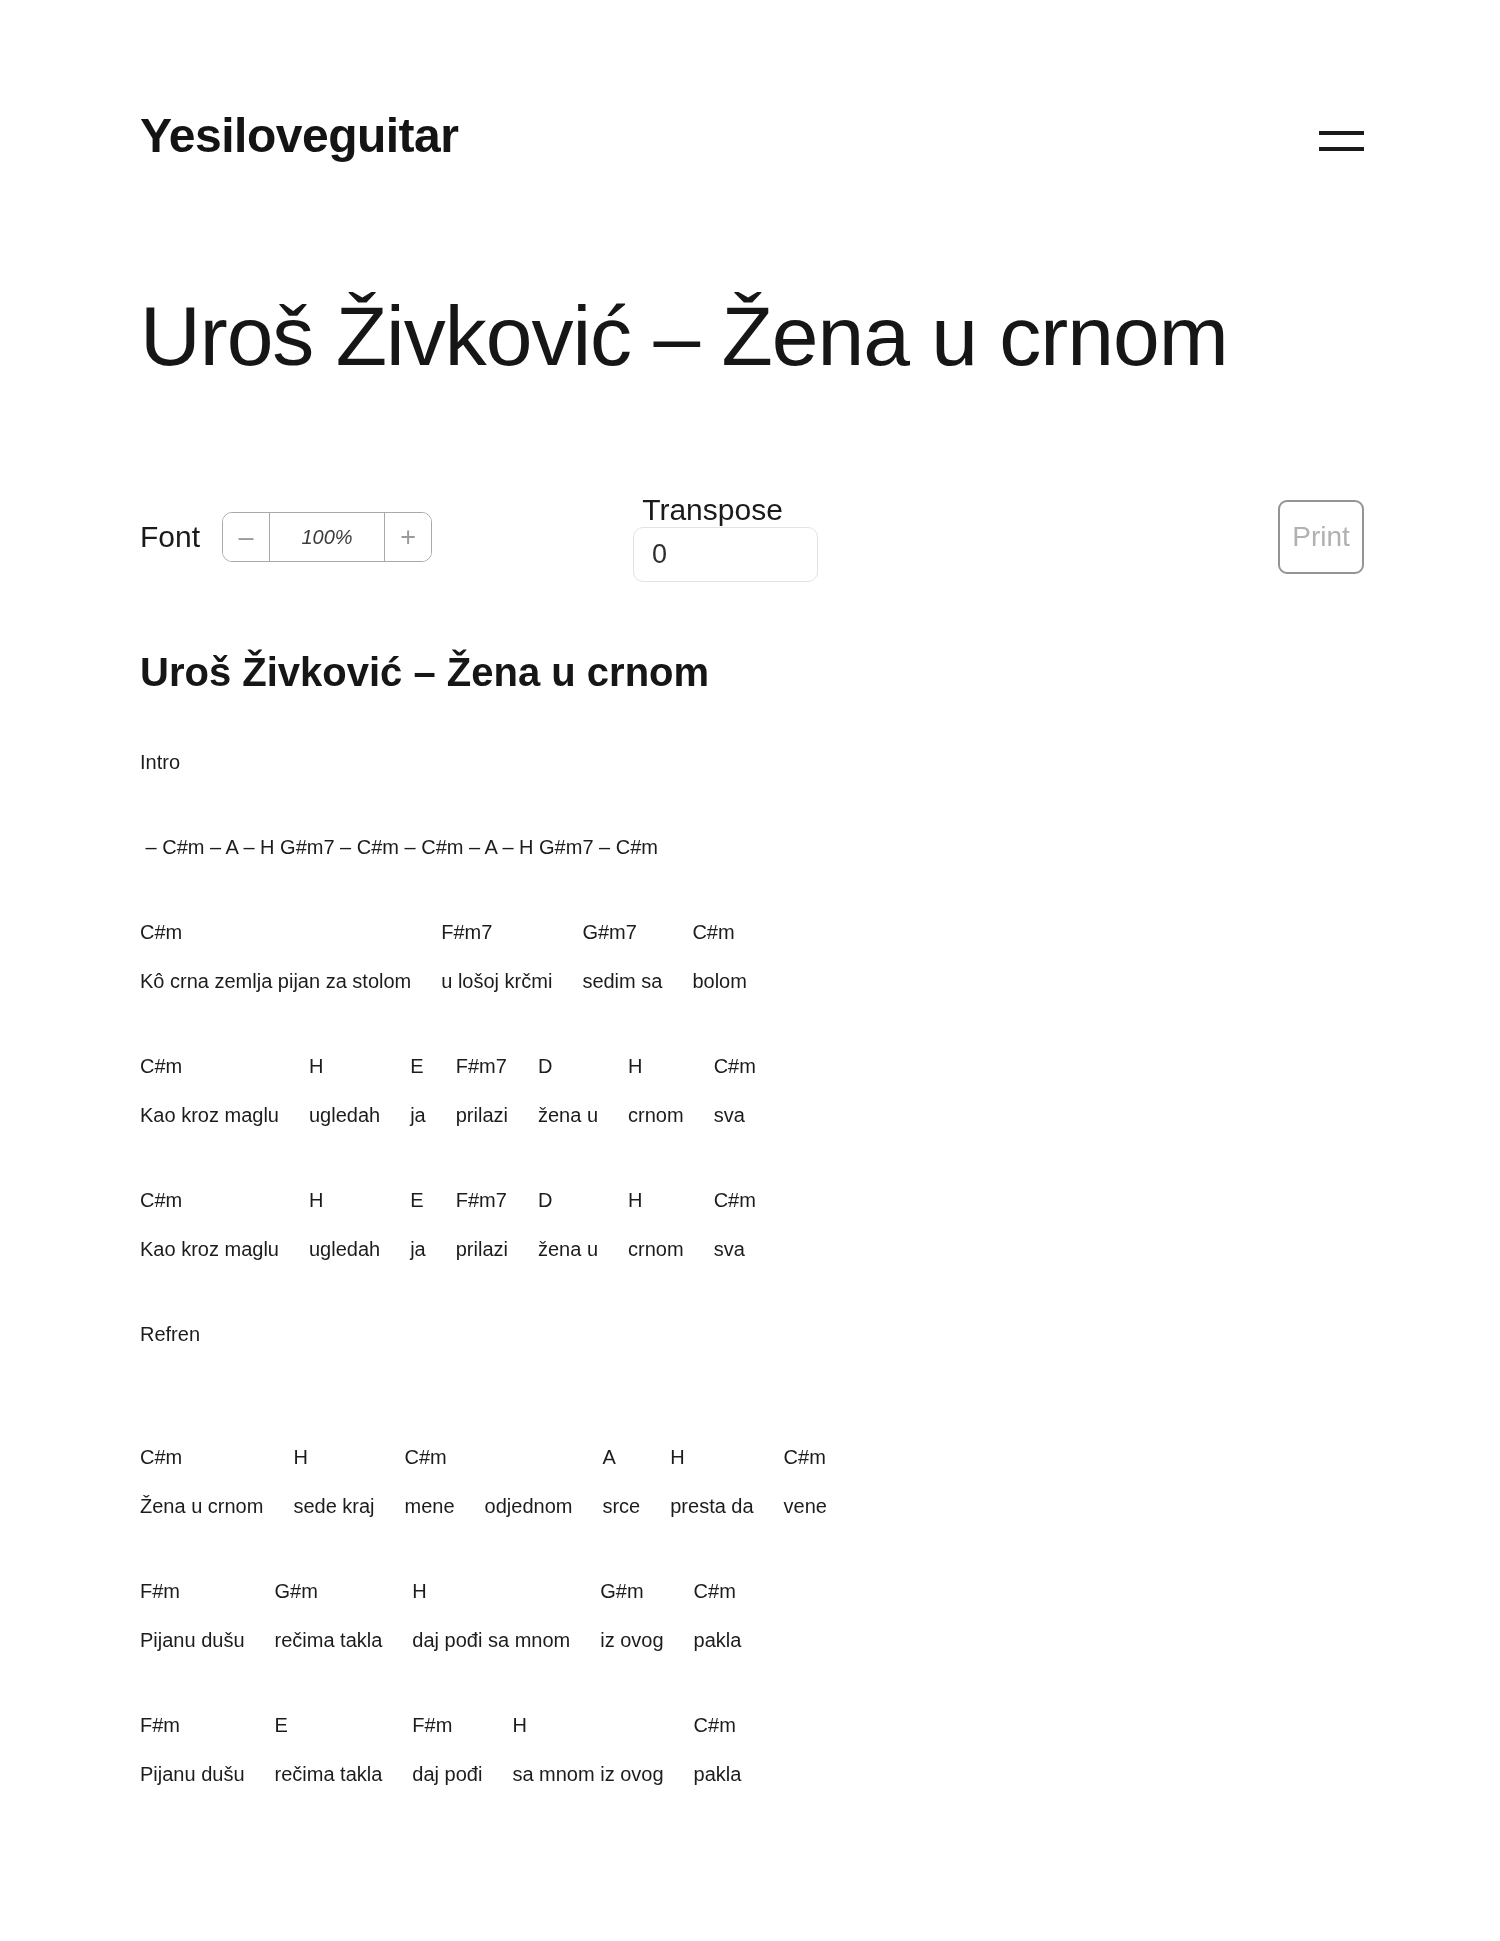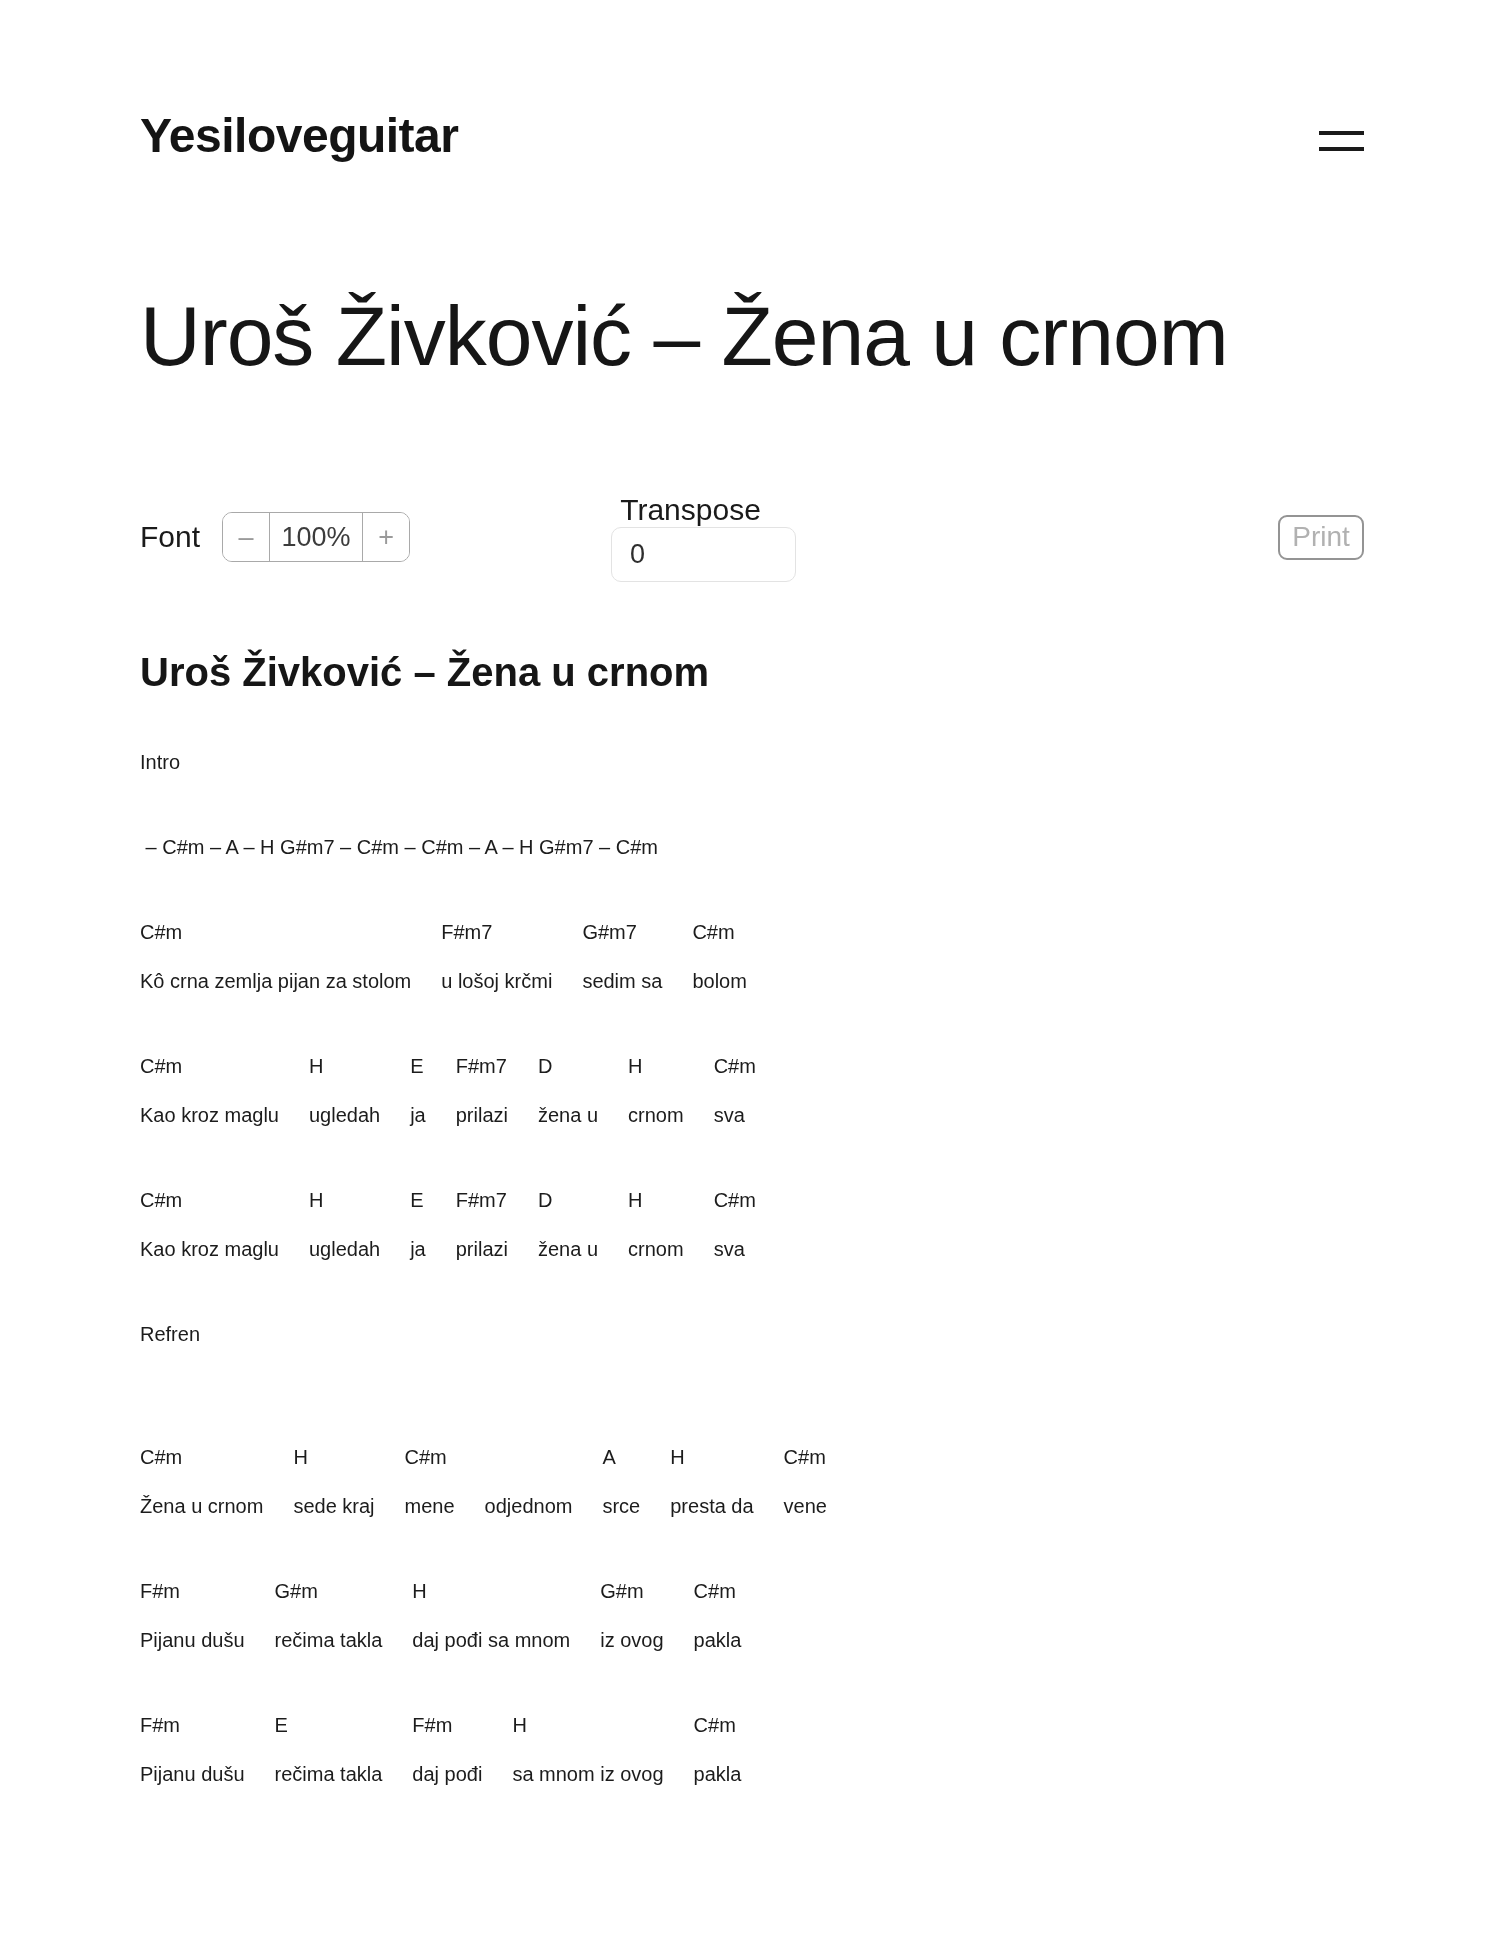--- a/index.html
+++ b/index.html
@@ -73,46 +73,47 @@
     width: 46px;
     background: #fff;
     border: none;
     font-size: 27px;
     color: #9a9a9a;
     cursor: pointer;
     font-family: inherit;
     padding: 0;
   }
   .step-value {
-    width: 94px;
+    width: 116px;
     display: flex;
     align-items: center;
     justify-content: center;
-    font-size: 27px;
+    font-size: 20px;
     color: #3c3c3c;
     border-left: 1px solid var(--border-strong, #a9a9a9);
     border-right: 1px solid var(--border-strong, #a9a9a9);
+    font-style: italic;
   }
   .ctl-group.transpose { margin-left: 175px; flex-direction: column; }
   .transpose-input {
     margin-left: 26px;
     width: 185px;
     height: 55px;
     border: 1px solid var(--border-light, #e3e3e3);
     border-radius: 10px;
     font-size: 27px;
     font-family: inherit;
     color: #2e2e2e;
     padding: 0 0 0 18px;
     outline: none;
   }
   .print-btn {
     margin-left: auto;
     width: 86px;
-    height: 45px;
+    height: 74px;
     background: #fff;
     border: 2px solid #949494;
     border-radius: 9px;
     font-size: 28px;
     font-family: inherit;
     color: var(--muted, #b1b1b1);
     cursor: pointer;
   }
 
   

